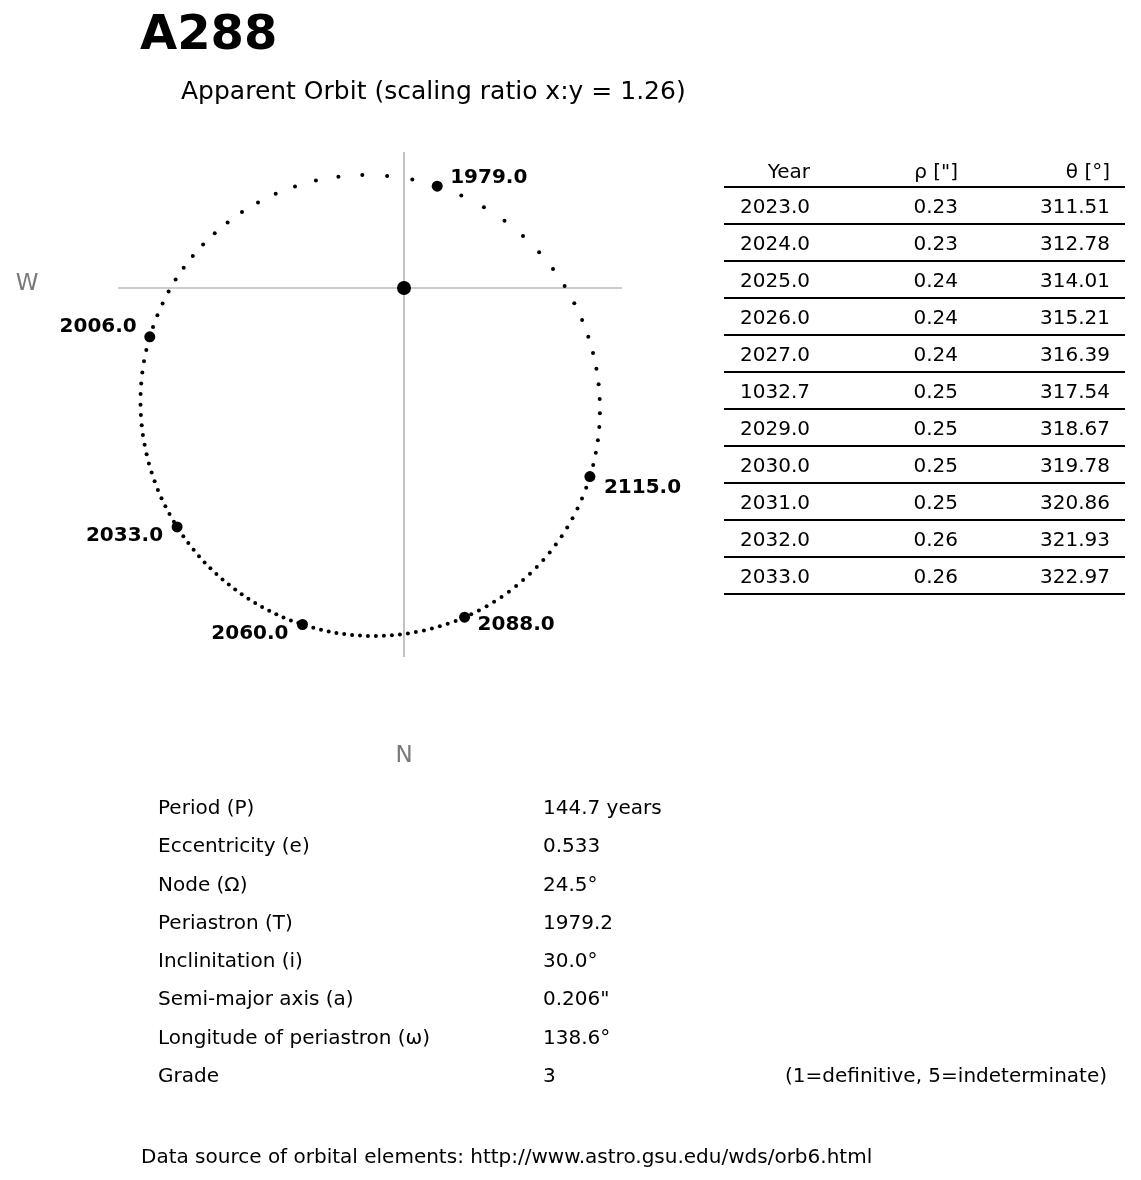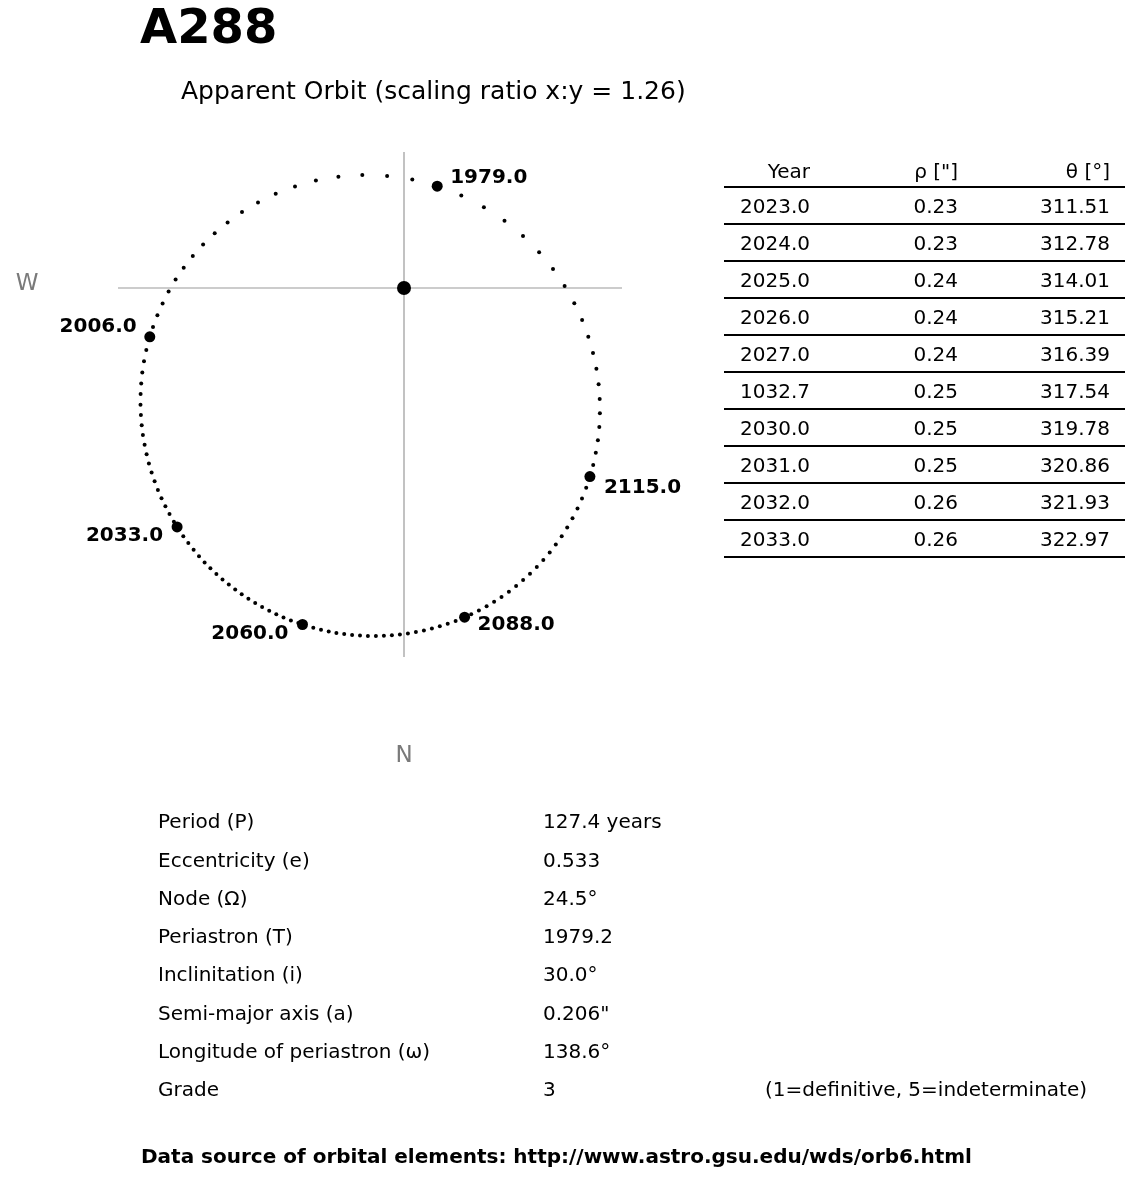--- a/index.html
+++ b/index.html
@@ -1,34 +1,34 @@
 <!DOCTYPE html>
 <html><head>
 <meta charset="utf-8">
 <style>
   html,body { margin:0; padding:0; background:#fff; }
   .page {
     position:relative; width:1141px; height:1180px; background:#ffffff;
     font-family:"DejaVu Sans","Liberation Sans",sans-serif; color:#000; overflow:hidden;
   }
-  .title { position:absolute; left:140px; top:0; font-size:48px; font-weight:bold; line-height:1.1; }
+  .title { position:absolute; left:140px; top:6px; font-size:48px; font-weight:bold; line-height:1.1; }
   .subtitle { position:absolute; left:141px; top:76px; font-size:25px; line-height:1.2;margin-left:40px; }
   #orbit-svg { position:absolute; left:0; top:0; }
   .eph-table { position:absolute; left:724px; top:156px; border-collapse:collapse; font-size:20px; table-layout:fixed; }
   .eph-table th, .eph-table td { text-align:right; padding:0; font-weight:normal; white-space:nowrap; }
   .eph-table th:nth-child(3), .eph-table td:nth-child(3) { padding-right:15px; }
   .eph-table thead tr { height:31px;margin-top:19px; }
   .eph-table tbody tr { height:37px; }
   .eph-table tr { border-bottom:2px solid #000; }
   .elements { position:absolute; left:158px; top:795px; font-size:20px; }
-  .elements .row { display:flex; height:38.3px; align-items:flex-end; }
+  .elements .row { display:flex; height:38.3px; align-items:flex-start; }
   .elements .lbl { width:385px; flex:none; }
   .elements .val { width:222px; flex:none; }
-  .elements .note { flex:none; }
-  .footer { position:absolute; left:141px; top:1144px; font-size:20px; font-weight:bold; }
+  .elements .note { flex:none;margin-left:20px; }
+  .footer { position:absolute; left:141px; top:1144px; font-size:20px; font-weight:normal; }
 </style>
 </head>
 <body>
 
 <div class="page">
 
   <div class="title">A288</div>
   <div class="subtitle">Apparent Orbit (scaling ratio x:y = 1.26)</div>
 
   <svg id="orbit-svg" width="710" height="800" viewBox="0 0 710 800">
@@ -203,20 +203,25 @@
           <td>2027.0</td>
           <td>0.24</td>
           <td>316.39</td>
         </tr>
       <tr>
           <td>1032.7</td>
           <td>0.25</td>
           <td>317.54</td>
         </tr>
       <tr>
+          <td>2029.0</td>
+          <td>0.25</td>
+          <td>318.67</td>
+        </tr>
+      <tr>
           <td>2030.0</td>
           <td>0.25</td>
           <td>319.78</td>
         </tr>
       <tr>
           <td>2031.0</td>
           <td>0.25</td>
           <td>320.86</td>
         </tr>
       <tr>
@@ -228,21 +233,21 @@
           <td>2033.0</td>
           <td>0.26</td>
           <td>322.97</td>
         </tr>
     </tbody>
   </table>
 
   <div class="elements">
     <div class="row">
         <span class="lbl">Period (P)</span>
-        <span class="val">127.4 years</span>
+        <span class="val">144.7 years</span>
         <span class="note"></span>
       </div>
     <div class="row">
         <span class="lbl">Eccentricity (e)</span>
         <span class="val">0.533</span>
         <span class="note"></span>
       </div>
     <div class="row">
         <span class="lbl">Node (Ω)</span>
         <span class="val">24.5°</span>

